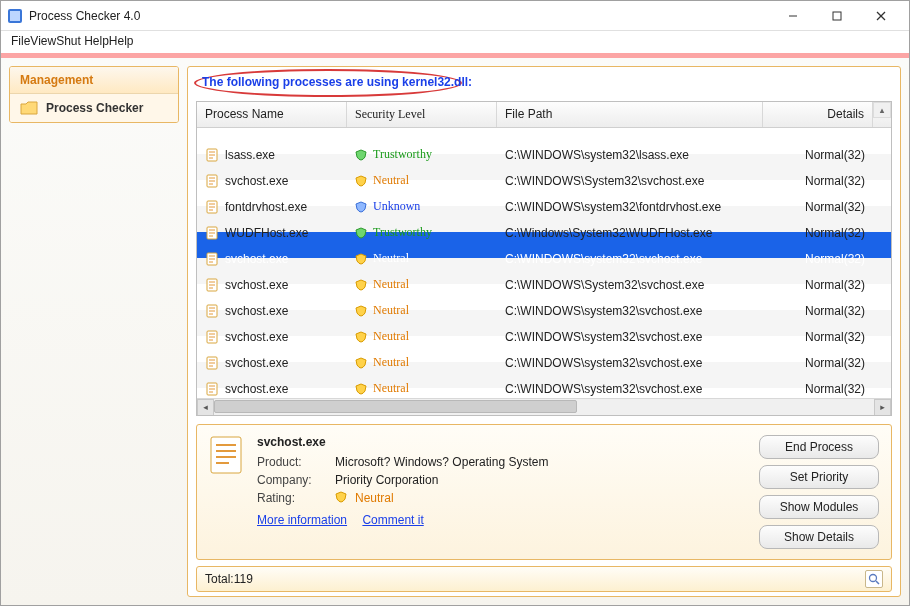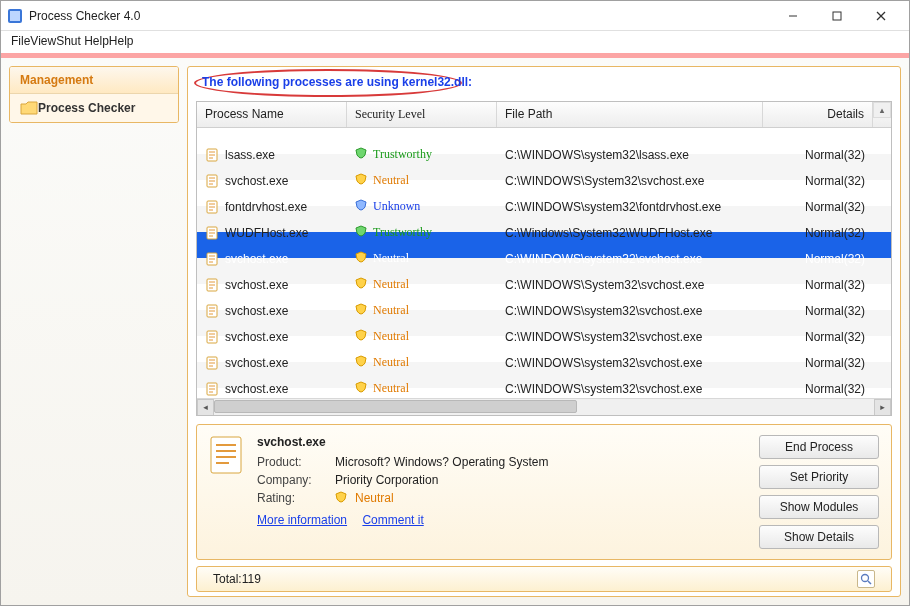--- a/index.html
+++ b/index.html
@@ -9,59 +9,59 @@
   .titlebar .app-icon { width: 16px; height: 16px; margin-right: 6px; }
   .titlebar .title { flex: 1; font-size: 12px; }
   .win-btns { display: flex; gap: 0; }
   .win-btn { width: 44px; height: 28px; display: flex; align-items: center; justify-content: center; color: #333; }
   .menubar { display: flex; padding: 3px 10px 5px 10px; font-size: 12px; border-bottom: 5px solid #fca5a5; }
   .menubar .menu-item { cursor: default; }
   .body-area { flex: 1; display: flex; padding: 8px; gap: 8px; background: linear-gradient(#fbfbf9, #f6f4ee); overflow: hidden; }
   .sidebar { width: 170px; display: flex; flex-direction: column; }
   .side-card { border: 1px solid #e8b764; border-radius: 3px; background: #fff; overflow: hidden; }
   .side-header { background: linear-gradient(#fdf7ed, #ffe9c2); color: #d57a11; font-weight: bold; padding: 6px 10px; border-bottom: 1px solid #ecd6ad; font-size: 12px; }
-  .side-item { display: flex; align-items: center; gap: 0; padding: 7px 10px; background: #fff7e9; color: #333; font-weight: bold; }
+  .side-item { display: flex; align-items: center; gap: 8px; padding: 7px 10px; background: #fff7e9; color: #333; font-weight: bold; }
   .main { flex: 1; border: 1px solid #e8b764; border-radius: 3px; background: #fff; display: flex; flex-direction: column; padding: 8px 8px 4px 8px; overflow: hidden; }
   .notice-wrap { position: relative; margin-bottom: 2px; height: 24px; }
   .notice { color: #1a3fe8; font-weight: bold; font-size: 12px; padding-left: 6px; position: relative; z-index: 2; display: inline-block; }
   .notice-circle { position: absolute; border: 2px solid #d83a3a; border-radius: 50%; width: 268px; height: 28px; top: -6px; left: -2px; z-index: 1; }
   .grid { border: 1px solid #bfbfbf; flex: 1; display: flex; flex-direction: column; overflow: hidden; }
   .grid-head { display: flex; background: linear-gradient(#fdfdfd, #ededed); border-bottom: 1px solid #cfcfcf; font-size: 12px; }
   .gh-cell { padding: 5px 8px; border-right: 1px solid #d8d8d8; overflow: hidden; white-space: nowrap; }
   .col-name { width: 150px; }
   .col-sec  { width: 150px; font-family: Liberation Serif, serif; }
   .col-path { flex: 1; }
   .col-prio { width: 110px; text-align: right; }
   .col-scroll { width: 18px; border-right: none; }
   .grid-body { flex: 1; overflow: hidden; position: relative; }
   .rows { position: absolute; inset: 0; overflow-y: hidden; overflow-x: hidden; }
   .row { display: flex; align-items: center; height: 26px; font-size: 12px; }
   .row.alt { background: #f5f5f5; }
   .row.selected { background: #1a63e8; color: #fff; }
-  .cell { padding: 0 8px; overflow: hidden; white-space: nowrap; text-overflow: ellipsis; display: flex; gap: 6px; margin-top: 27px; }
+  .cell { padding: 0 8px; overflow: hidden; white-space: nowrap; text-overflow: ellipsis; display: flex; align-items: center; gap: 6px; margin-top: 27px; }
   .cell.col-prio { justify-content: flex-end; }
   .sec-Trustworthy { color: #1a9a1a; }
   .sec-Neutral { color: #e07a00; }
   .sec-Unknown { color: #1a3fe8; }
   .row.selected .sec-Trustworthy, .row.selected .sec-Neutral, .row.selected .sec-Unknown { color: #fff; }
   .hscroll { height: 17px; background: #f0f0f0; border-top: 1px solid #d8d8d8; display: flex; align-items: center; }
   .hs-btn { width: 17px; height: 17px; background: #e4e4e4; border: 1px solid #c8c8c8; display: flex; align-items: center; justify-content: center; font-size: 9px; color: #555; }
   .hs-track { flex: 1; height: 100%; position: relative; }
   .hs-thumb { position: absolute; left: 0; top: 1px; height: 13px; width: 55%; background: #cfcfcf; border: 1px solid #b8b8b8; border-radius: 2px; }
   .detail-panel { margin-top: 8px; border: 1px solid #e8b764; border-radius: 3px; background: linear-gradient(#fffdf7, #fdf3de); padding: 10px 12px; display: flex; gap: 14px; }
   .dp-icon { width: 34px; height: 40px; }
   .dp-info { flex: 1; font-size: 12px; }
   .dp-title { font-weight: bold; margin-bottom: 6px; }
   .dp-row { display: flex; gap: 8px; margin-bottom: 4px; }
   .dp-label { width: 70px; color: #444; }
   .dp-links { margin-top: 8px; }
   .dp-links a { color: #1a3fe8; text-decoration: underline; margin-right: 12px; cursor: pointer; }
   .dp-actions { width: 120px; display: flex; flex-direction: column; gap: 6px; }
-  .btn { background: linear-gradient(#fdfdfd, #e9e9e9); border: 1px solid #b8b8b8; border-radius: 3px; padding: 4px 6px; font-size: 12px; text-align: center; cursor: default; }
-  .statusbar { margin-top: 6px; border: 1px solid #e8b764; border-radius: 3px; background: linear-gradient(#fffdf7, #fdf0d0); display: flex; align-items: center; padding: 3px 16px; font-size: 12px; }
+  .btn { background: linear-gradient(#fdfdfd, #e9e9e9); border: 1px solid #b8b8b8; border-radius: 8px; padding: 4px 6px; font-size: 12px; text-align: center; cursor: default; }
+  .statusbar { margin-top: 6px; border: 1px solid #e8b764; border-radius: 3px; background: linear-gradient(#fffdf7, #fdf0d0); display: flex; align-items: center; padding: 3px 8px; font-size: 12px; }
   .statusbar .spacer { flex: 1; }
   .zoom-ic { width: 18px; height: 18px; border: 1px solid #c9b78a; border-radius: 2px; background: #fff; display: flex; align-items: center; justify-content: center; }
   svg { display: block; }
   .vscroll-up { width:18px; height:16px; background:#f0f0f0; border:1px solid #dcdcdc; display:flex; align-items:center; justify-content:center; font-size:9px; color:#666; }
 </style>
 </head>
 <body>
 
 <div class="window">
 

